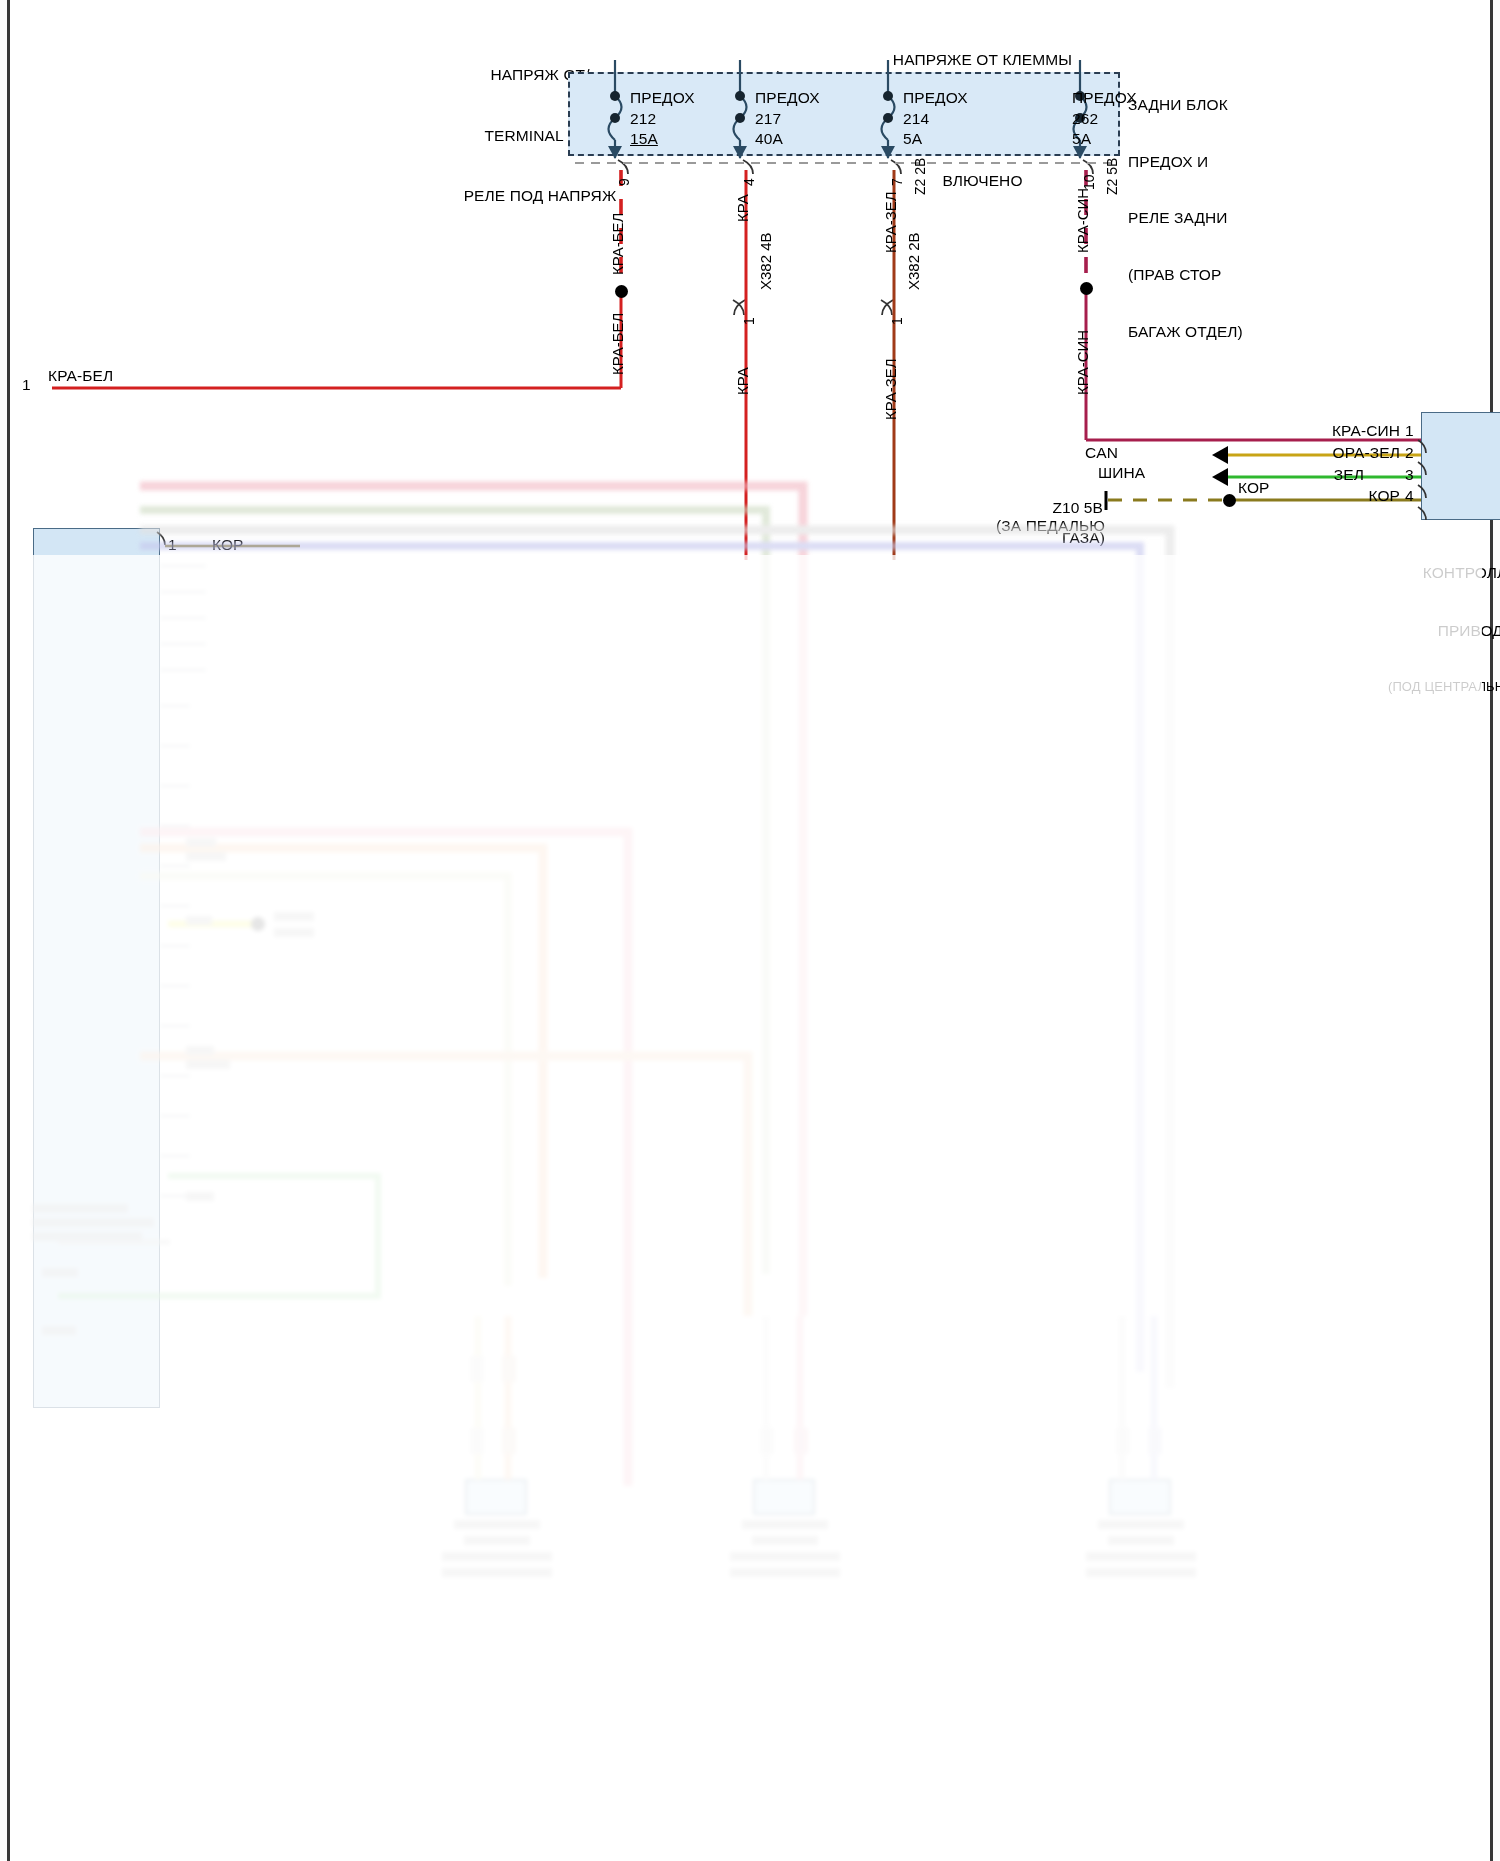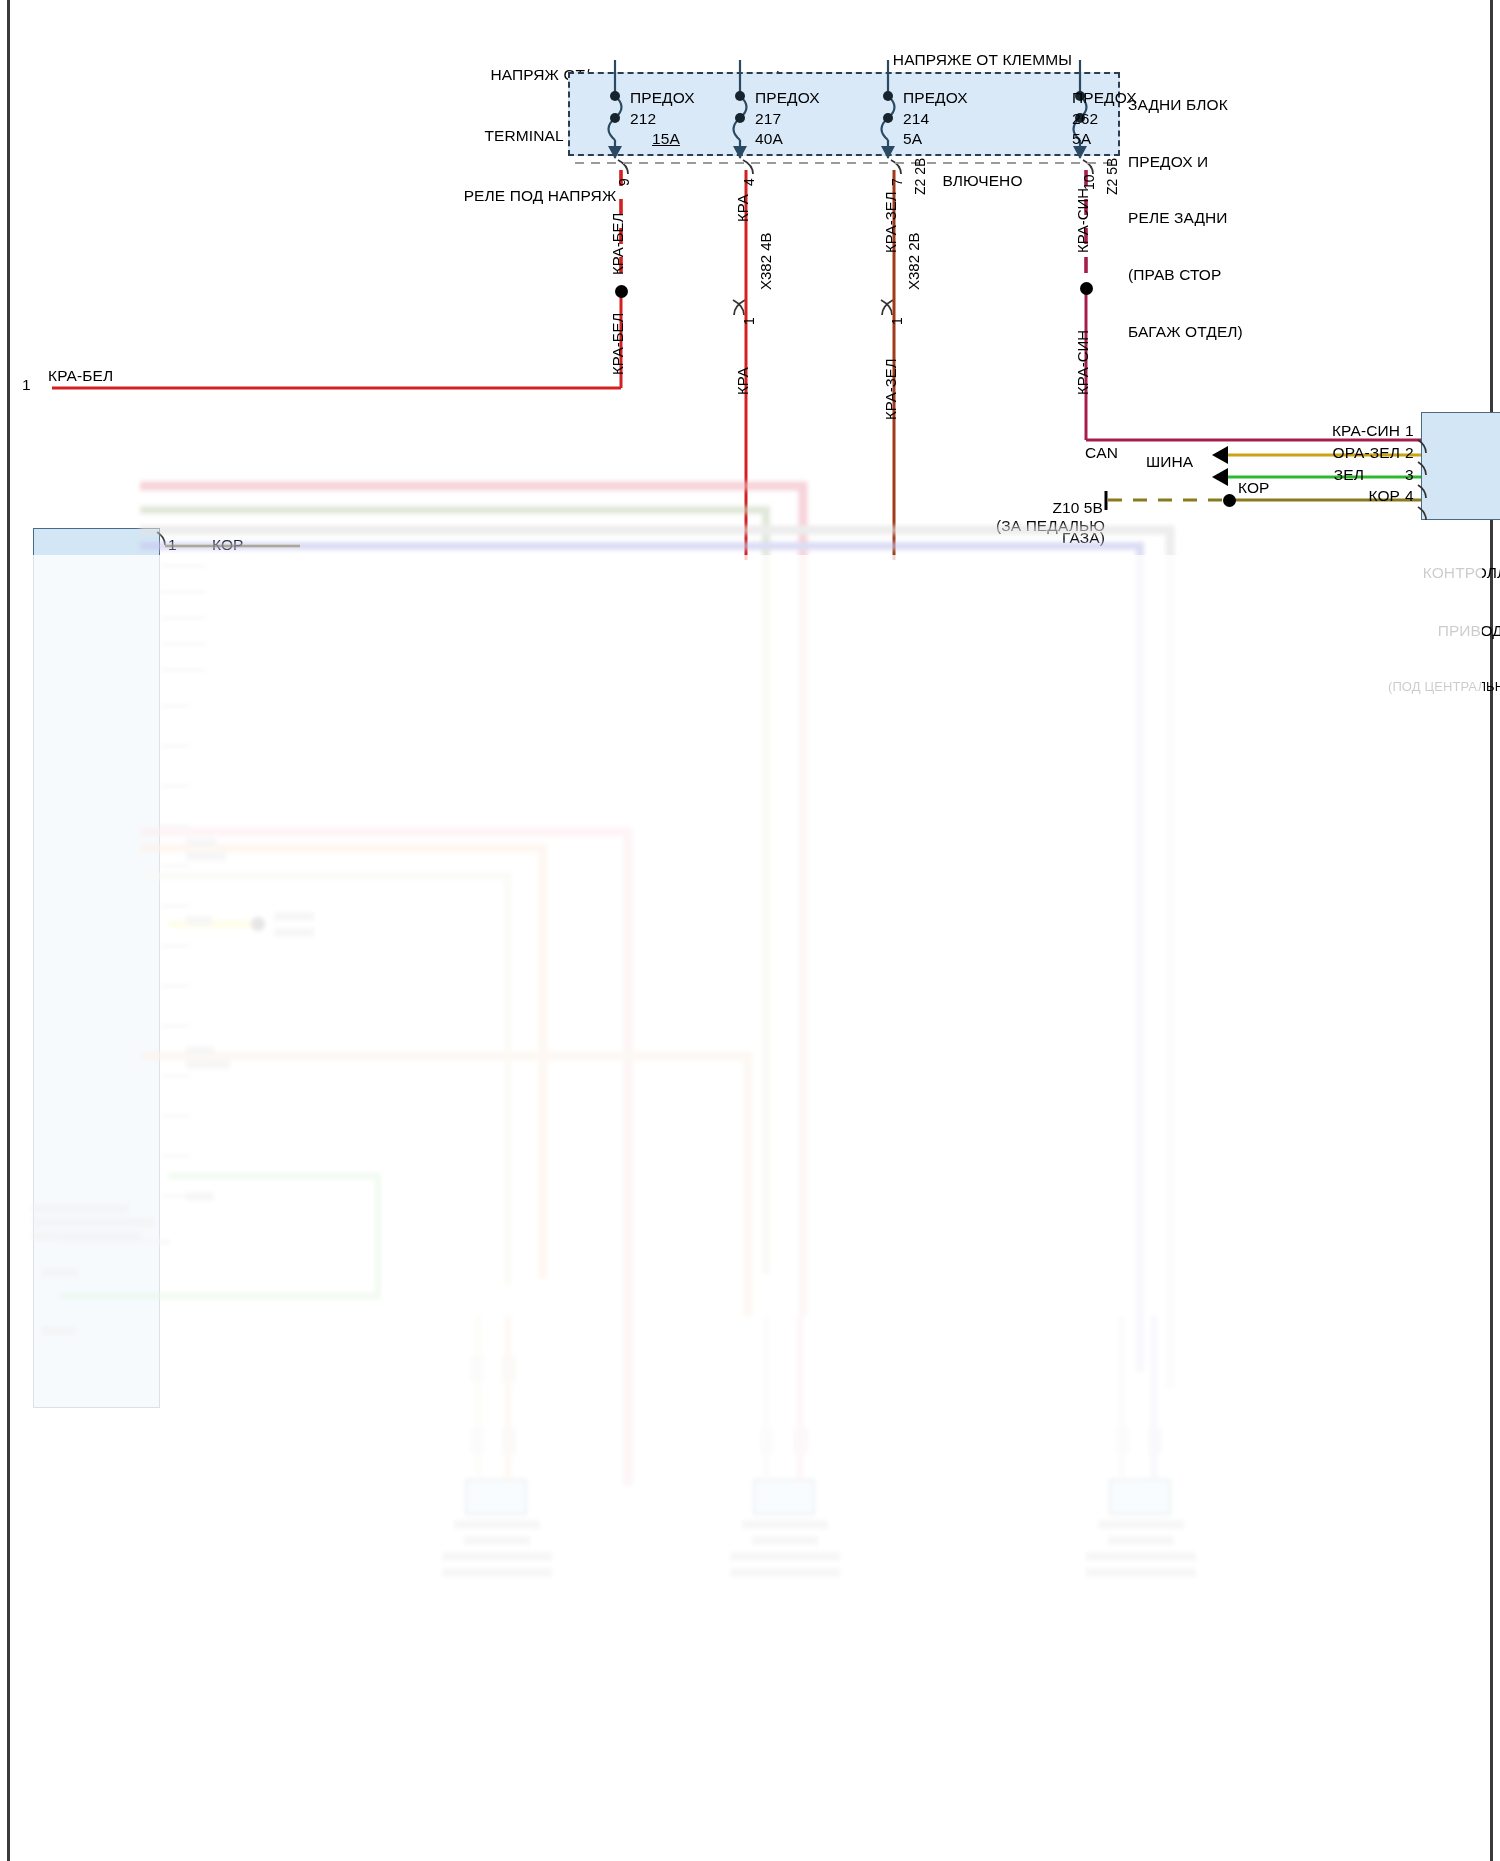--- a/index.html
+++ b/index.html
@@ -176,21 +176,21 @@
     <line x1="575" y1="163" x2="1112" y2="163" stroke="#9a9a9a" stroke-width="2" stroke-dasharray="9 7"></line>
   </svg>
 
   <div class="arrow-down" style="left:608px; top:146px;"></div>
   <div class="arrow-down" style="left:733px; top:146px;"></div>
   <div class="arrow-down" style="left:881px; top:146px;"></div>
   <div class="arrow-down" style="left:1073px; top:146px;"></div>
 
   <div class="lbl" style="left:630px; top:88px;">ПРЕДОХ</div>
   <div class="lbl" style="left:630px; top:109px;">212</div>
-  <div class="lbl" style="left:652px; top:129px;text-decoration:underline;">15A</div>
+  <div class="lbl" style="left:630px; top:129px;text-decoration:underline;">15A</div>
 
   <div class="lbl" style="left:755px; top:88px;">ПРЕДОХ</div>
   <div class="lbl" style="left:755px; top:109px;">217</div>
   <div class="lbl" style="left:755px; top:129px;">40A</div>
 
   <div class="lbl" style="left:903px; top:88px;">ПРЕДОХ</div>
   <div class="lbl" style="left:903px; top:109px;">214</div>
   <div class="lbl" style="left:903px; top:129px;">5A</div>
 
   <div class="lbl" style="left:1072px; top:88px;">ПРЕДОХ</div>
@@ -275,21 +275,21 @@
 
   <div class="lbl r" style="left:1184px; top:465px; width:180px;">ЗЕЛ</div>
   <div class="lbl" style="left:1405px; top:465px;">3</div>
 
   <div class="lbl r" style="left:1220px; top:486px; width:180px;">КОР</div>
   <div class="lbl" style="left:1405px; top:486px;">4</div>
 
   <div class="lbl" style="left:1238px; top:478px;">КОР</div>
 
   <div class="lbl" style="left:1085px; top:443px;">CAN</div>
-  <div class="lbl" style="left:1098px; top:452px;margin-left:48px;">ШИНА</div>
+  <div class="lbl" style="left:1098px; top:463px;">ШИНА</div>
 
   <div class="lbl r" style="left:950px; top:498px; width:153px;">Z10 5B</div>
   <div class="lbl r" style="left:920px; top:508px; width:185px;margin-top:8px;">(ЗА ПЕДАЛЬЮ</div>
   <div class="lbl r" style="left:920px; top:528px; width:185px;">ГАЗА)</div>
 
   <div class="lbl c" style="left:1388px; top:525px; width:175px; line-height:1.24;">
     <div>КОНТРОЛЛЕР</div>
     <div>ПРИВОДА</div>
     <div class="lbl-xs" style="position:static;">(ПОД ЦЕНТРАЛЬН КОНСОЛЬЮ)</div>
   </div>

